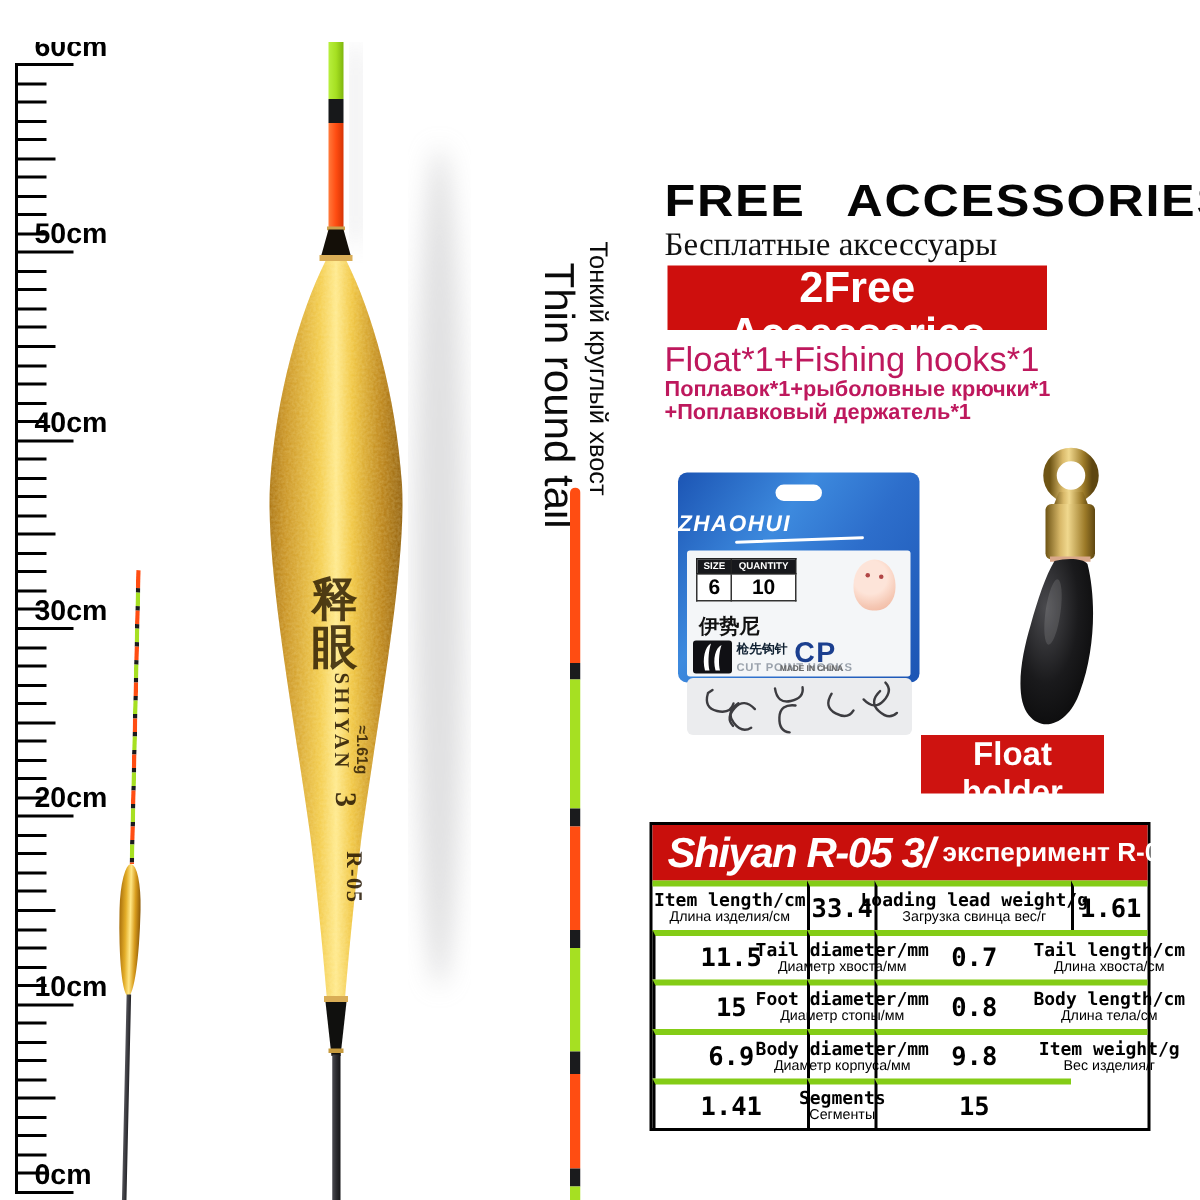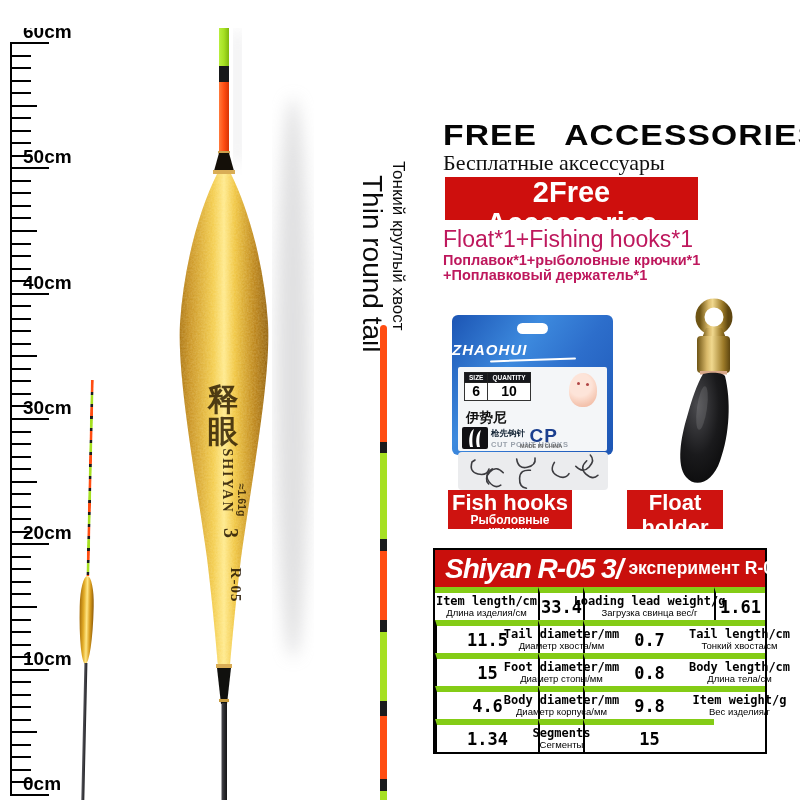--- a/index.html
+++ b/index.html
@@ -73,33 +73,33 @@
   #hooks-panel .sticker{position:absolute;right:10px;top:6px;width:28px;height:34px;
       background:radial-gradient(circle at 40% 35%,#ffe3d6 0 40%,#f6c3ad 70%,#eda98d 100%);
       border-radius:50% 50% 45% 45%;opacity:.9;}
   #hooks-panel .sticker:after{content:"";position:absolute;left:8px;top:9px;width:3px;height:3px;
       border-radius:50%;background:#a33;box-shadow:9px 1px 0 #a33;}
   #hooks-tray{left:458px;top:424px;width:150px;height:38px;background:#ebecee;border-radius:4px;}
 
   
   .caption{background:#ce1310;color:#fff;text-align:center;}
   #cap-hooks{left:448px;top:462px;width:124px;height:39px;}
-  #cap-holder{left:627px;top:462px;width:96px;height:39px;}
+  #cap-holder{left:614px;top:462px;width:122px;height:39px;}
   .caption .c1{font-size:22px;font-weight:700;line-height:25px;}
   .caption .c2{font-size:12px;font-weight:700;line-height:11px;}
   #cap-holder .c2{font-size:11px;}
 
   
   #spec{left:433px;top:520px;width:334px;border:2px solid #000;box-sizing:border-box;background:#fff;}
   #spec-header{background:#c90f0c;color:#fff;height:37px;display:flex;align-items:center;
       padding-left:10px;white-space:nowrap;}
   #spec-header .t1{font-size:28px;font-weight:700;letter-spacing:-1px;font-style:italic;}
   #spec-header .t2{font-size:17.5px;font-weight:700;margin-left:6px;}
   #spec-body{display:grid;grid-template-columns:103px 45px 131px 51px;}
-  #spec-body .cell{border-top:6px solid #84cc16;border-left:2px solid #000;height:33px;
+  #spec-body .cell{border-top:4px solid #84cc16;border-left:2px solid #000;height:33px;
       display:flex;flex-direction:column;align-items:center;justify-content:center;box-sizing:border-box;}
   #spec-body .cell.first-col{border-left:none;}
   #spec-body .lab .en{font-family:"DejaVu Sans Mono",monospace;font-size:12px;font-weight:700;
       line-height:13px;color:#000;white-space:nowrap;}
   #spec-body .lab .ru{font-size:9.5px;line-height:10px;color:#000;white-space:nowrap;}
   #spec-body .val{font-family:"DejaVu Sans Mono",monospace;font-size:17px;font-weight:700;color:#000;}
 </style>
 </head>
 <body>
 
@@ -395,24 +395,20 @@
     </defs>
     <circle cx="714" cy="289" r="14" fill="none" stroke="url(#brassGrad)" stroke-width="9"></circle>
     <path d="M706 300 L722 300 L726 310 L702 310 Z" fill="url(#brassGrad)"></path>
     <rect x="697" y="308" width="33" height="37" rx="4" fill="url(#brassGrad)"></rect>
     <rect x="700" y="343" width="27" height="3.5" fill="#d9a88a"></rect>
     <path d="M703 346 C711 344 722 344 725 348 C731 372 730 406 720 433
              C713 454 696 461 686 449 C676 437 681 409 687 389 C692 371 697 356 703 346 Z" fill="url(#holderBody)"></path>
     <ellipse cx="702" cy="380" rx="5" ry="22" fill="#ffffff" opacity="0.12" transform="rotate(8 702 380)"></ellipse>
   </svg>
 
-  <div id="cap-hooks" class="abs caption">
-    <div class="c1">Fish hooks</div>
-    <div class="c2">Рыболовные крючки</div>
-  </div>
   <div id="cap-holder" class="abs caption">
     <div class="c1">Float holder</div>
     <div class="c2">Поплавковый держатель</div>
   </div>
 
   <div id="spec" class="abs">
     <div id="spec-header">
       <span class="t1">Shiyan R-05 3/</span>
       <span class="t2">эксперимент  R-05 6</span>
     </div>
@@ -428,43 +424,43 @@
         </div>
         <div class="cell val">1.61</div>
         <div class="cell val">11.5</div>
         <div class="cell lab">
           <div class="en">Tail diameter/mm</div>
           <div class="ru">Диаметр хвоста/мм</div>
         </div>
         <div class="cell val">0.7</div>
         <div class="cell lab first-col">
           <div class="en">Tail length/cm</div>
-          <div class="ru">Тонкий хвоста/см</div>
+          <div class="ru">Длина хвоста/см</div>
         </div>
         <div class="cell val">15</div>
         <div class="cell lab">
           <div class="en">Foot diameter/mm</div>
           <div class="ru">Диаметр стопы/мм</div>
         </div>
         <div class="cell val">0.8</div>
         <div class="cell lab first-col">
           <div class="en">Body length/cm</div>
           <div class="ru">Длина тела/см</div>
         </div>
-        <div class="cell val">4.6</div>
+        <div class="cell val">6.9</div>
         <div class="cell lab">
           <div class="en">Body diameter/mm</div>
           <div class="ru">Диаметр корпуса/мм</div>
         </div>
         <div class="cell val">9.8</div>
         <div class="cell lab first-col">
           <div class="en">Item weight/g</div>
           <div class="ru">Вес изделия/г</div>
         </div>
-        <div class="cell val">1.34</div>
+        <div class="cell val">1.41</div>
         <div class="cell lab">
           <div class="en">Segments</div>
           <div class="ru">Сегменты</div>
         </div>
         <div class="cell val">15</div>
       </div>
   </div>
 
 </div>
 

